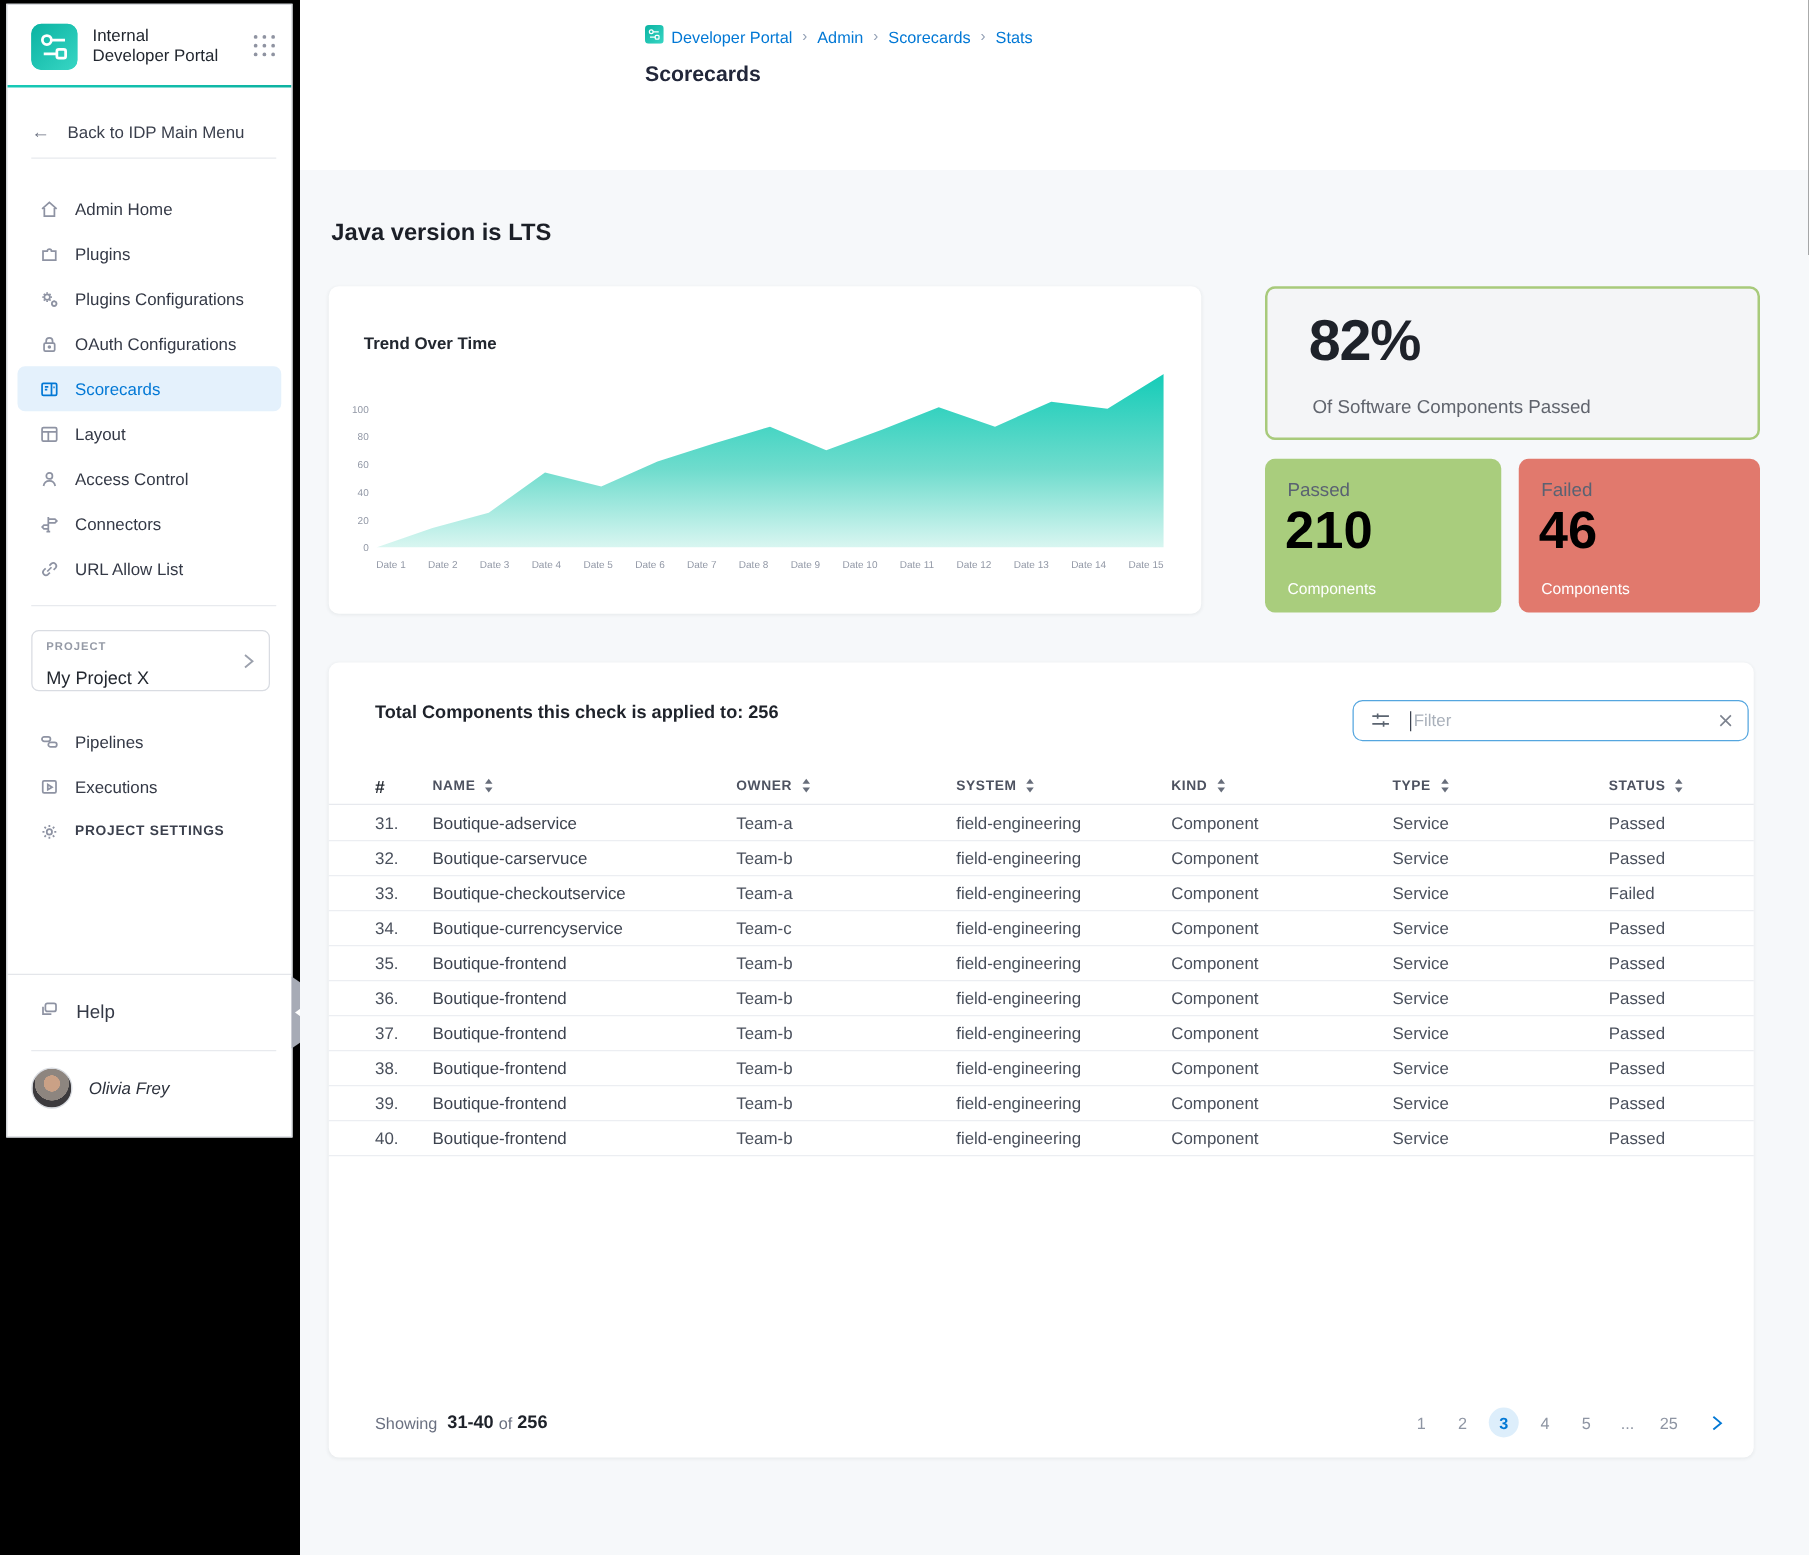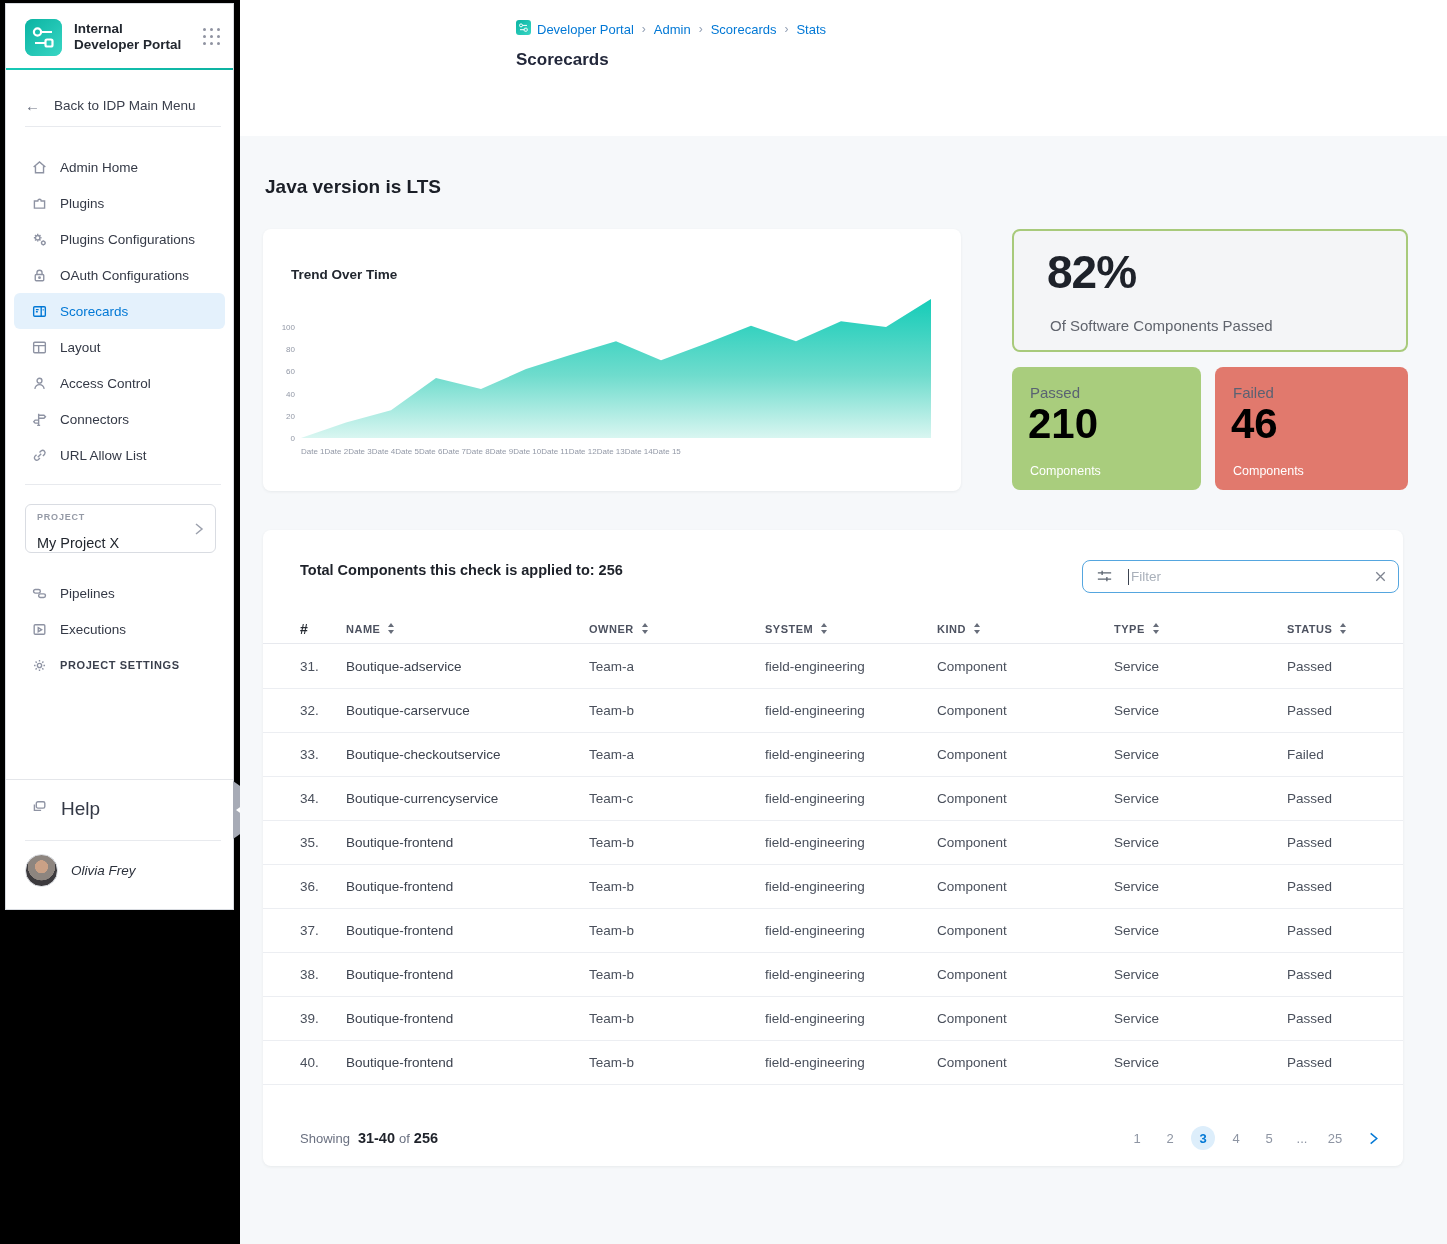--- a/index.html
+++ b/index.html
@@ -8,41 +8,41 @@
 
   
   .left-strip { position:absolute; left:0; top:0; width:240px; height:1244px; background:#000; }
   .main-header { position:absolute; left:240px; top:0; width:1207px; height:136px; background:#fff; }
   .content { position:absolute; left:240px; top:136px; width:1207px; height:1108px; background:#f6f8fa; }
 
   
   .sidebar { position:absolute; left:5px; top:3px; width:229px; height:907px; background:#fff; border:1px solid #d8dbe0; }
   .brand-row { position:absolute; top:11px; left:19px; right:10px; height:44px; display:flex; align-items:center; }
   .brand-logo { width:37px; height:37px; border-radius:8px; background:linear-gradient(135deg,#0ab3a2,#35d4c2); flex:0 0 auto; }
-  .brand-text { margin-left:12px; font-size:13.5px; font-weight:700; color:#22272f; line-height:16px; }
+  .brand-text { margin-left:12px; font-size:13.5px; font-weight:400; color:#22272f; line-height:16px; }
   .grid-icon { margin-left:auto; width:22px; height:22px; display:grid; grid-template-columns:repeat(3,4px); grid-template-rows:repeat(3,4px); gap:3px; align-content:center; justify-content:center; cursor:pointer; }
   .grid-icon i { width:3.4px; height:3.4px; border-radius:50%; background:#8f93a1; }
   .teal-line { position:absolute; top:64px; left:0; right:0; height:2px; background:linear-gradient(90deg,#17c9b6,#0db2a1); }
   .back-row { position:absolute; top:90px; left:19px; height:22px; display:flex; align-items:center; gap:14px; font-size:13.5px; color:#3a3f4c; cursor:pointer; }
   .back-arrow { color:#6a7080; font-size:15px; }
   .sb-divider { position:absolute; left:19px; right:12px; height:1px; background:#e8eaee; }
   .nav { position:absolute; top:145px; left:0; right:0; }
   .nav-item { height:36px; margin:0 8px; padding-left:17px; display:flex; align-items:center; gap:12px; border-radius:6px; font-size:13.5px; color:#343946; cursor:pointer; }
   .nav-item .nav-ic { width:17px; height:17px; display:flex; align-items:center; justify-content:center; }
   .nav-item .nav-ic svg { stroke:#8e93a3; }
   .nav-item.active { background:#e4f1fc; color:#0278d5; }
   .nav-item.active .nav-ic svg { stroke:#0278d5; }
   .project-card { position:absolute; top:500px; left:19px; width:191px; height:49px; border:1px solid #d9dce2; border-radius:6px; padding:7px 10px 0 11px; cursor:pointer; background:#fff; }
   .project-label { font-size:9px; letter-spacing:.8px; color:#959aa6; font-weight:600; }
   .project-name { font-size:14.5px; color:#22272f; margin-top:13px; }
   .project-chev { position:absolute; right:9px; top:16px; }
   .pnav { position:absolute; top:571px; left:0; right:0; }
   .pnav .caps .nav-lb { font-size:11px; font-weight:700; letter-spacing:.6px; color:#3a3f4c; }
   .help-divider { position:absolute; left:0; right:0; top:775px; height:1px; background:#e4e6ea; }
-  .help-row { position:absolute; top:790px; left:25px; height:30px; display:flex; align-items:center; gap:13px; font-size:19px; color:#343946; cursor:pointer; }
+  .help-row { position:absolute; top:790px; left:25px; height:30px; display:flex; align-items:center; gap:13px; font-size:15px; color:#343946; cursor:pointer; }
   .user-divider { position:absolute; left:19px; right:12px; top:836px; height:1px; background:#e8eaee; }
   .user-row { position:absolute; top:850px; left:19px; display:flex; align-items:center; gap:13px; cursor:pointer;font-style:italic; }
   .avatar { width:33px; height:33px; border-radius:50%; background:radial-gradient(circle at 50% 38%, #caa186 0 26%, #8d857f 27% 55%, #3c3a3d 56% 100%); border:1px solid #d8dbe0; }
   .user-name { font-size:13.5px; color:#2c313c; }
   .collapse-handle { position:absolute; left:233px; top:781px; width:15px; height:58px; background:#a7abb6; clip-path:polygon(0 0,100% 18%,100% 82%,0 100%); display:flex; align-items:center; justify-content:center; cursor:pointer; }
   .collapse-handle i { width:0; height:0; border-top:5px solid transparent; border-bottom:5px solid transparent; border-right:7px solid #fff; margin-right:3px; }
 
   
   .crumbs { position:absolute; left:276px; top:20px; display:flex; align-items:center; gap:8px; font-size:13px; }
   .crumb { color:#0278d5; cursor:pointer; display:flex; align-items:center; gap:6px; }
@@ -57,21 +57,21 @@
   .check-title { position:absolute; left:265px; top:176px; font-size:19px; font-weight:800; color:#1b1f27; }
   .card { position:absolute; background:#fff; border-radius:8px; box-shadow:0 1px 3px rgba(40,50,60,.07); }
   .trend-card { left:263px; top:229px; width:698px; height:262px; }
   .trend-title { position:absolute; left:28px; top:38px; font-size:13.5px; font-weight:600; color:#22272f; }
   .chart-wrap { position:absolute; left:12px; top:69px; width:656px; }
   .chart-row { display:flex; }
   .yticks { width:26px; position:relative; height:140px; }
   .yticks span { position:absolute; right:6px; font-size:8px; color:#9298a6; }
   .plot { flex:1; height:140px; position:relative; }
   .plot svg { position:absolute; left:0; top:0; width:100%; height:100%; display:block; }
-  .xlabels { margin-left:26px; margin-top:9px; display:flex; justify-content:flex-start; }
+  .xlabels { margin-left:26px; margin-top:9px; display:flex; justify-content:space-between; }
   .xlabels span { font-size:8px; color:#9298a6; white-space:nowrap; }
 
   .summary-card { position:absolute; left:1012px; top:229px; width:396px; height:123px; background:#f4f5f7; border:2px solid #a8ca7b; border-radius:8px; }
   .summary-pct { position:absolute; left:33px; top:14px; font-size:46px; font-weight:700; color:#1e222a; letter-spacing:-1px; }
   .summary-cap { position:absolute; left:36px; top:86px; font-size:15px; color:#60646d; }
   .stat-card { position:absolute; top:367px; height:123px; border-radius:8px; }
   .stat-passed { left:1012px; width:189px; background:#a9cd7d; }
   .stat-failed { left:1215px; width:193px; background:#e1796d; }
   .stat-label { position:absolute; left:18px; top:17px; font-size:15px; color:#5a6272; }
   .stat-value { position:absolute; left:16px; top:33px; font-size:42px; font-weight:750; color:#000000; }
@@ -85,21 +85,21 @@
   .filter-ph { font-size:13.5px; color:#a9b0ba; flex:1; }
   .thead-row, .trow { display:grid; grid-template-columns:46px 243px 176px 172px 177px 173px 1fr; align-items:center; padding-left:37px; }
   .thead { position:absolute; left:0; right:0; top:84px; }
   .thead-row { height:30px; border-bottom:1px solid #e7e9ee; }
   .th { font-size:11px; font-weight:700; letter-spacing:.5px; color:#4d5260; display:flex; align-items:center; }
   .th.hash { font-size:14px; color:#262b33; }
   .sort { display:inline-flex; flex-direction:column; gap:2.5px; margin-left:8px; cursor:pointer; }
   .sort .up { width:0; height:0; border-left:3.5px solid transparent; border-right:3.5px solid transparent; border-bottom:4px solid #676d7a; }
   .sort .dn { width:0; height:0; border-left:3.5px solid transparent; border-right:3.5px solid transparent; border-top:4px solid #676d7a; }
   .tbody { position:absolute; left:0; right:0; top:115px; }
-  .trow { height:44px; border-bottom:1px solid #eceef2; font-size:13.5px; color:#4a505c; }
+  .trow { height:28px; border-bottom:1px solid #eceef2; font-size:13.5px; color:#4a505c; }
   .trow .cell-name { color:#3c424e; }
   .tfoot { position:absolute; left:37px; right:22px; top:596px; display:flex; align-items:center; }
   .tfoot .lbl { font-size:13px; color:#6a7080; }
   .tfoot .strong { font-size:14.5px; font-weight:700; color:#1e222a; }
   .tfoot .gap { width:8px; }
   .pages { margin-left:auto; display:flex; align-items:center; gap:9px; }
   .page { min-width:24px; height:24px; display:flex; align-items:center; justify-content:center; font-size:13px; color:#8e95a3; border-radius:50%; cursor:pointer; }
   .page.active { background:#ddeefb; color:#0278d5; font-weight:700; }
   .page-next { margin-left:10px; display:flex; align-items:center; cursor:pointer; }
 </style>

